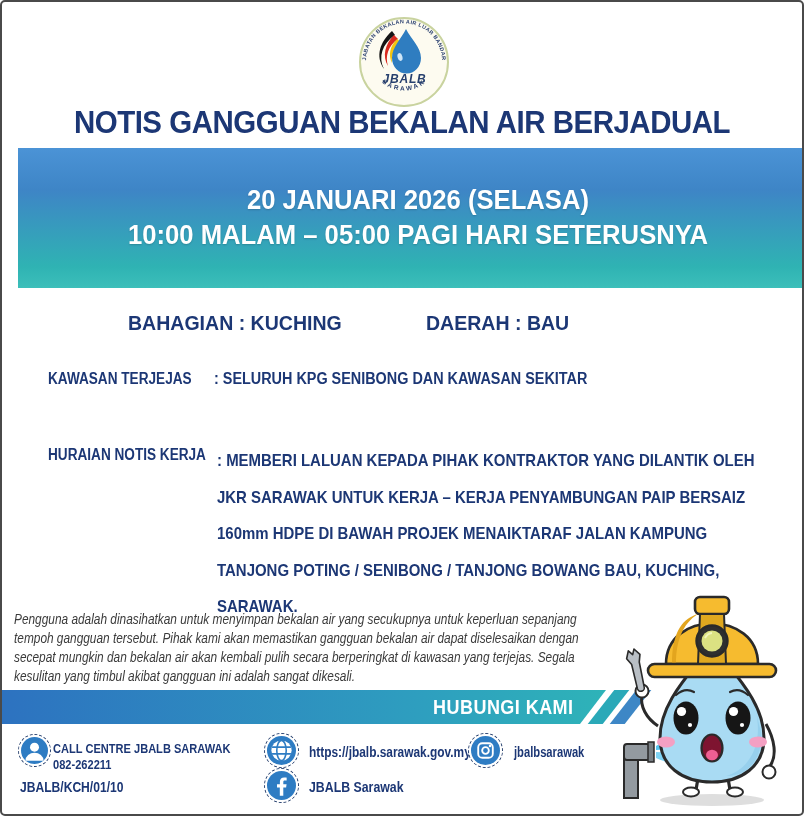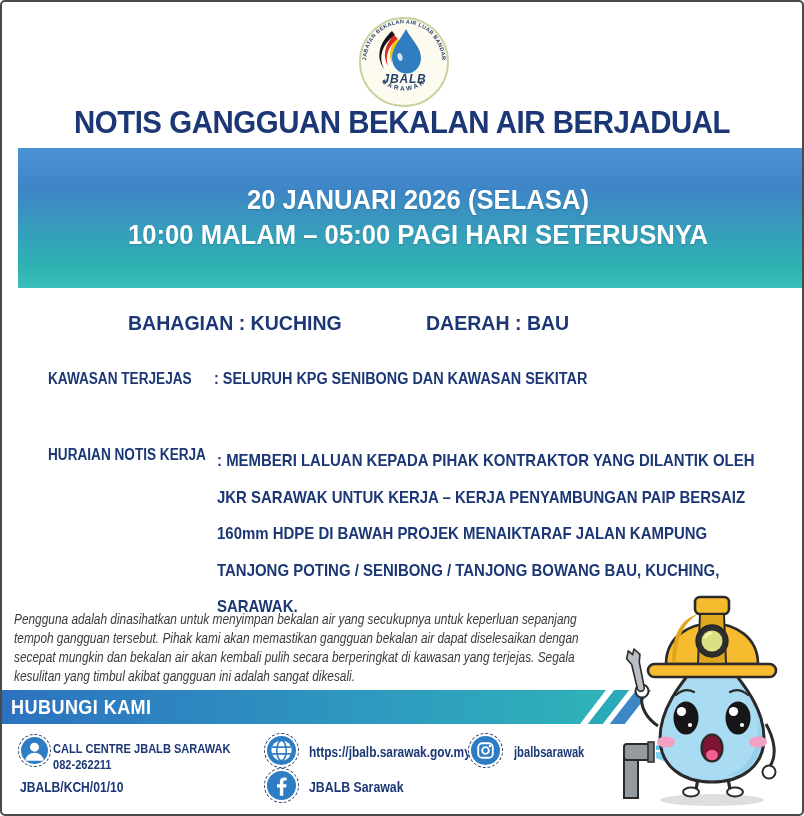--- a/index.html
+++ b/index.html
@@ -32,21 +32,21 @@
   .hu-label{left:46px;top:444px;font-size:16px;transform:scaleX(.85);}
   .hu-lines{left:215px;top:441px;font-size:17px;line-height:36.6px;transform:scaleX(.88);}
   .hu-lines div{white-space:nowrap;}
   
   .advisory{left:12px;top:608px;width:672px;font-size:13.8px;line-height:19px;
     font-style:italic;color:#3a3a3a;transform:scaleX(.86);}
   
   .hbar{left:0;top:688px;width:604px;height:34px;
     background:linear-gradient(90deg,#2d72c0 0%,#2e9fbf 70%,#2eb3b8 100%);
     clip-path:polygon(0 0,100% 0,calc(100% - 26px) 100%,0 100%);
-    display:flex;align-items:center;justify-content:flex-start;}
+    display:flex;align-items:center;justify-content:flex-end;}
   .hbar span{color:#fff;font-weight:bold;font-size:20px;letter-spacing:.5px;
     transform:scaleX(.9);padding-right:26px;}
   .stripe{top:688px;width:15px;height:34px;transform:skewX(-38deg);}
   .s1{left:599px;background:#2aa9b8;}
   .s2{left:621px;background:#3d87c6;}
   
   .cicon{position:absolute;border:1.6px dashed #27406e;border-radius:50%;
     padding:2px;box-sizing:border-box;background:#fff;}
   .disc{width:100%;height:100%;border-radius:50%;background:#2e7cc3;
     display:flex;align-items:center;justify-content:center;overflow:hidden;}

